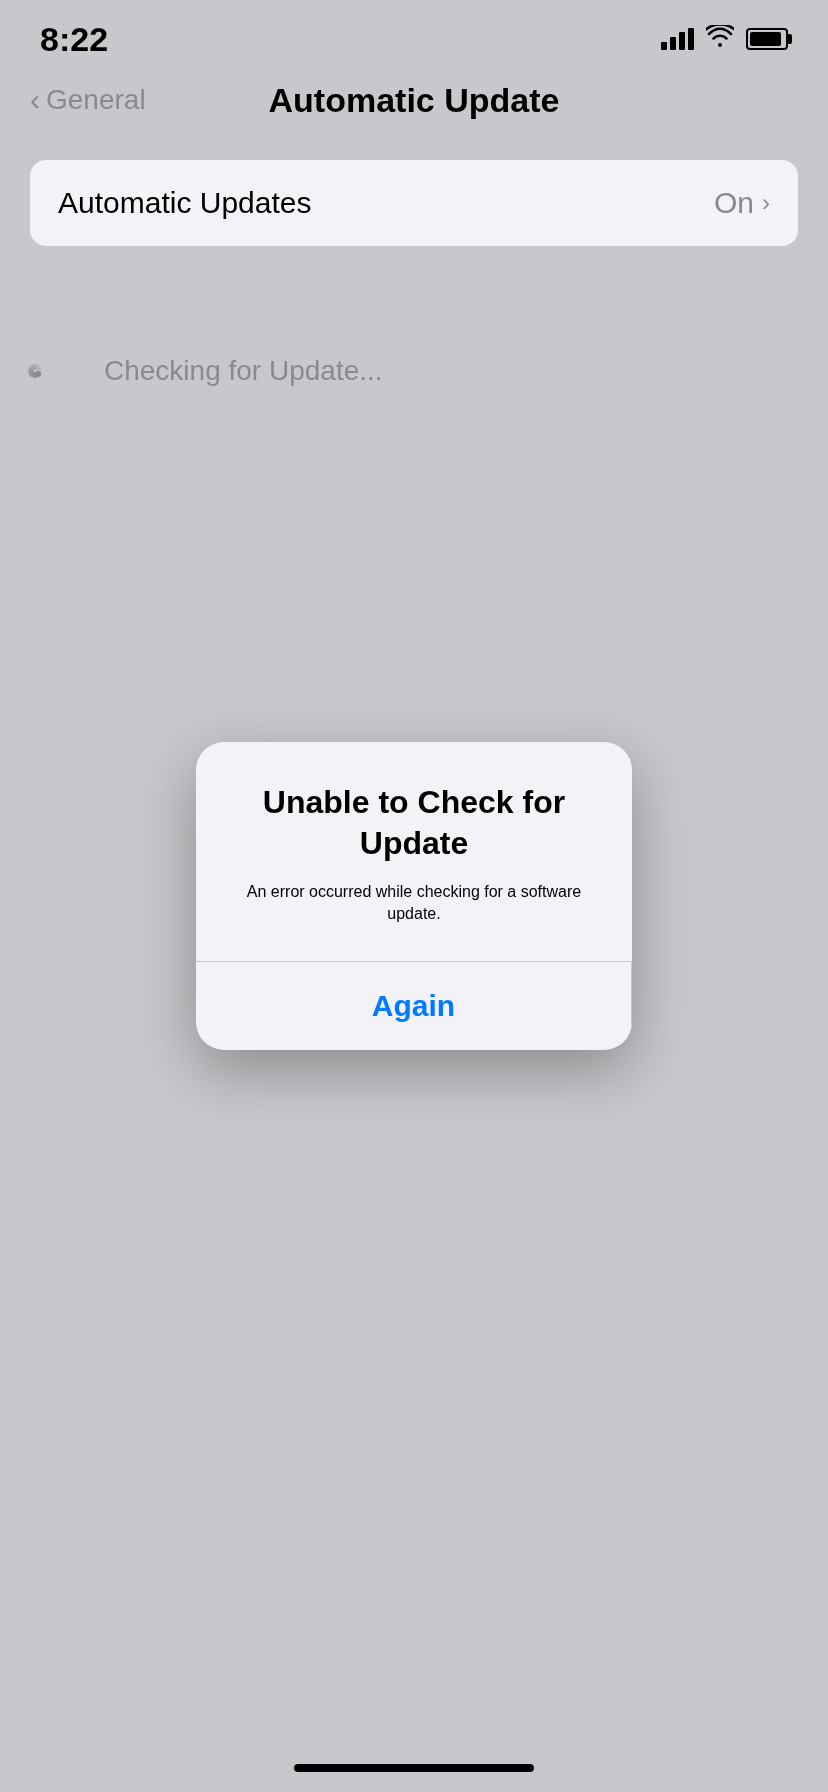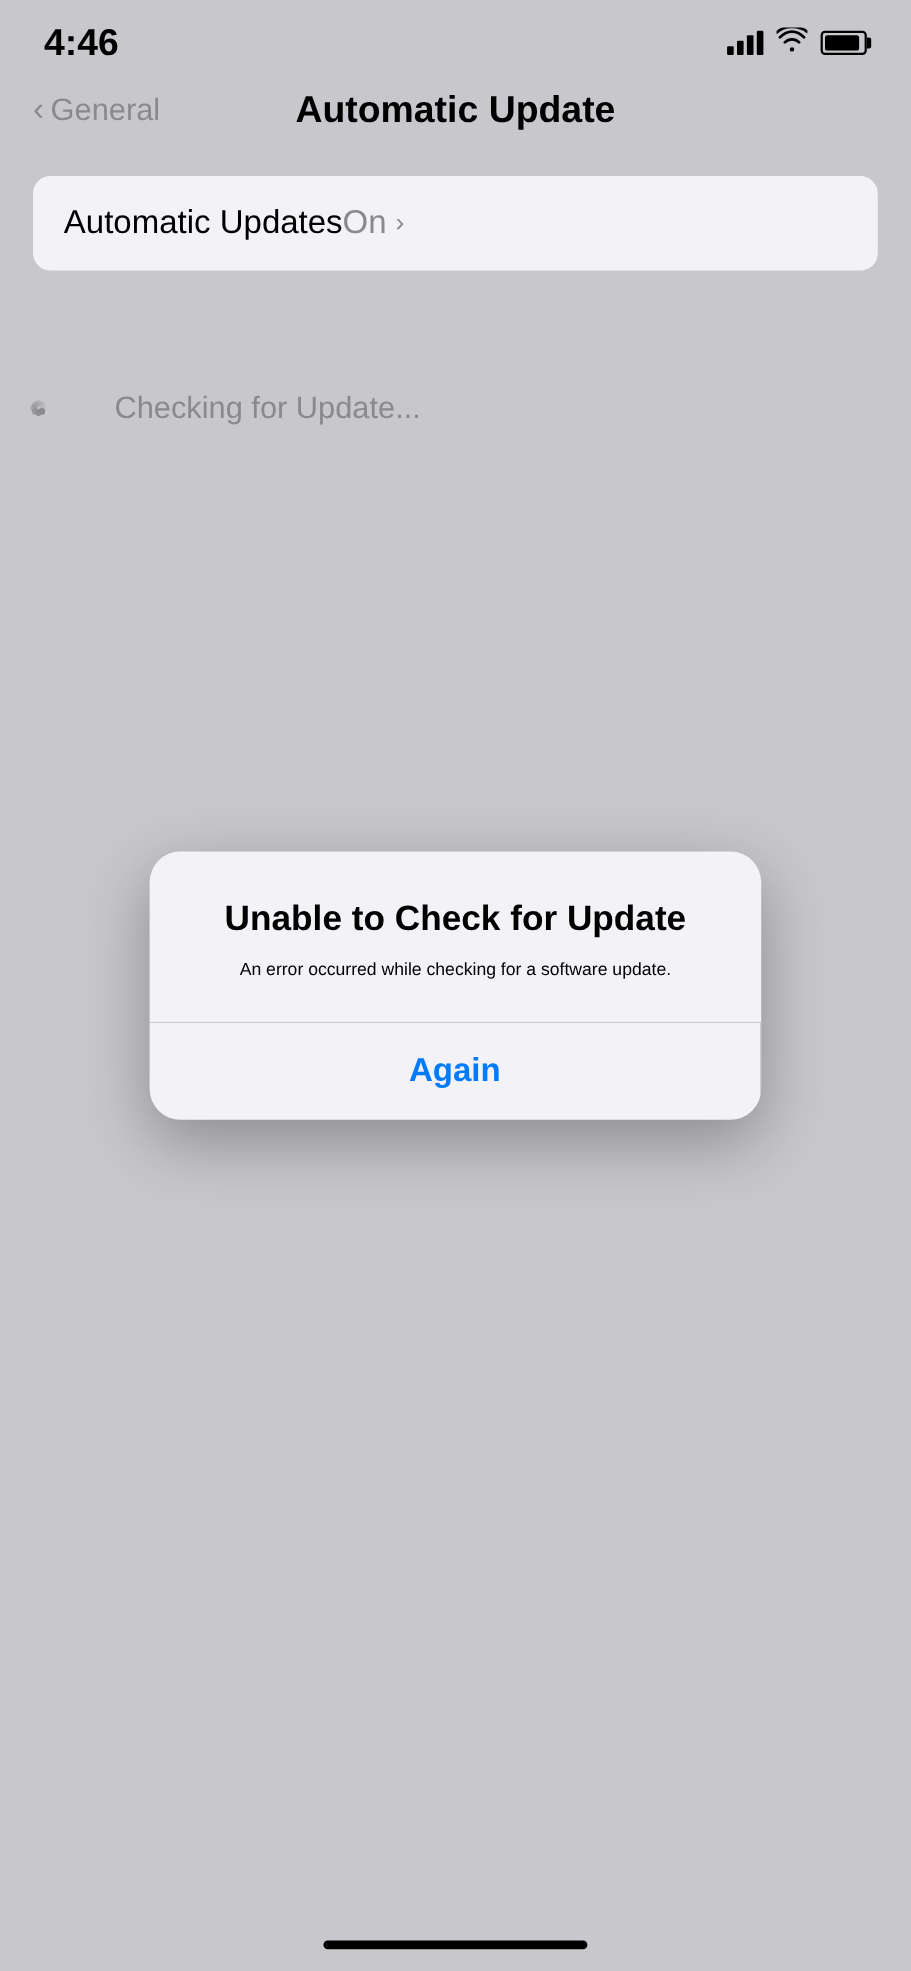--- a/index.html
+++ b/index.html
@@ -126,21 +126,21 @@
     .content {
       padding: 20px 30px;
     }
 
     
     .settings-row {
       background: #f2f2f7;
       border-radius: 16px;
       padding: 26px 28px;
       display: flex;
-      justify-content: flex-start;
+      justify-content: space-between;
       align-items: center;
       margin-bottom: 60px;
     }
 
     .settings-row-label {
       font-size: 30px;
       color: #000;
     }
 
     .settings-row-value {
@@ -211,21 +211,21 @@
       width: 100%;
       height: 100%;
       display: flex;
       align-items: center;
       justify-content: center;
     }
 
     .alert-dialog {
       background: #f2f2f7;
       border-radius: 28px;
-      width: 556px;
+      width: 436px;
       overflow: hidden;
       box-shadow: 0 20px 60px rgba(0,0,0,0.3);
     }
 
     .alert-content {
       padding: 40px 40px 36px 40px;
       text-align: center;
       border-bottom: 1px solid #c8c8cc;
     }
 
@@ -275,21 +275,21 @@
       width: 240px;
       height: 8px;
       background: #000;
       border-radius: 4px;
     }
   </style>
 </head>
 <body>
 
 <div class="status-bar">
-  <span class="status-time">4:46</span>
+  <span class="status-time">8:22</span>
   <div class="status-icons">
     <div class="signal-bars">
       <div class="signal-bar" style="height:8px;"></div>
       <div class="signal-bar" style="height:13px;"></div>
       <div class="signal-bar" style="height:18px;"></div>
       <div class="signal-bar" style="height:22px;"></div>
     </div>
     <span class="wifi-icon">
       <svg width="28" height="22" viewBox="0 0 28 22" fill="none">
         <path d="M14 18a2 2 0 1 1 0 4 2 2 0 0 1 0-4z" fill="#000"></path>

